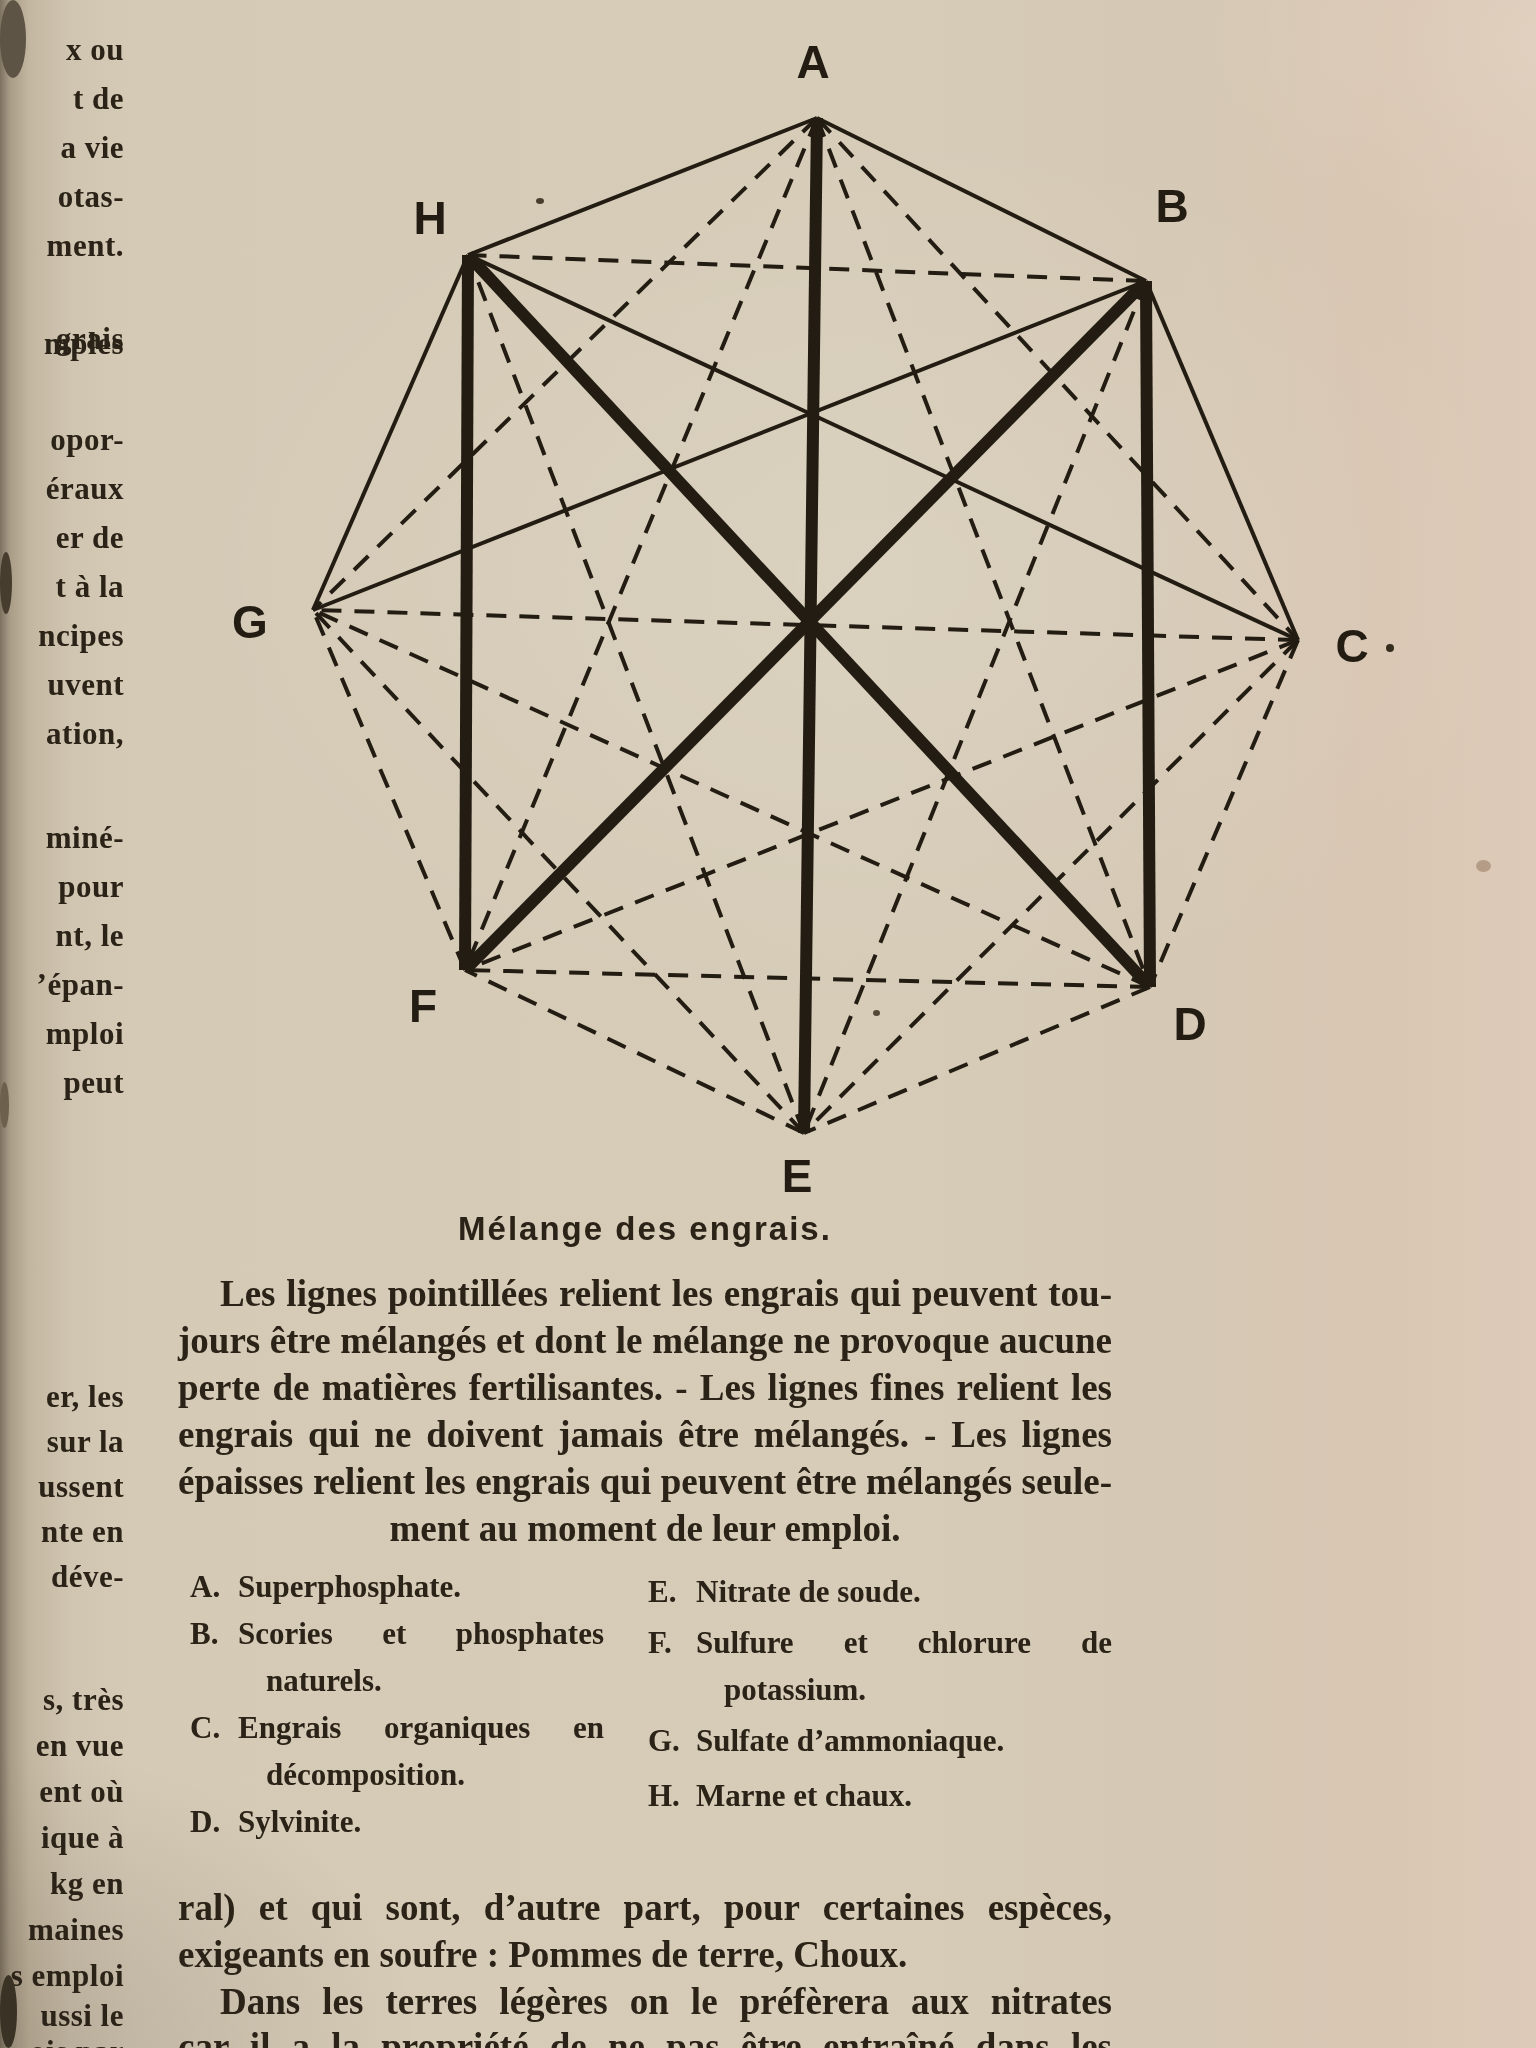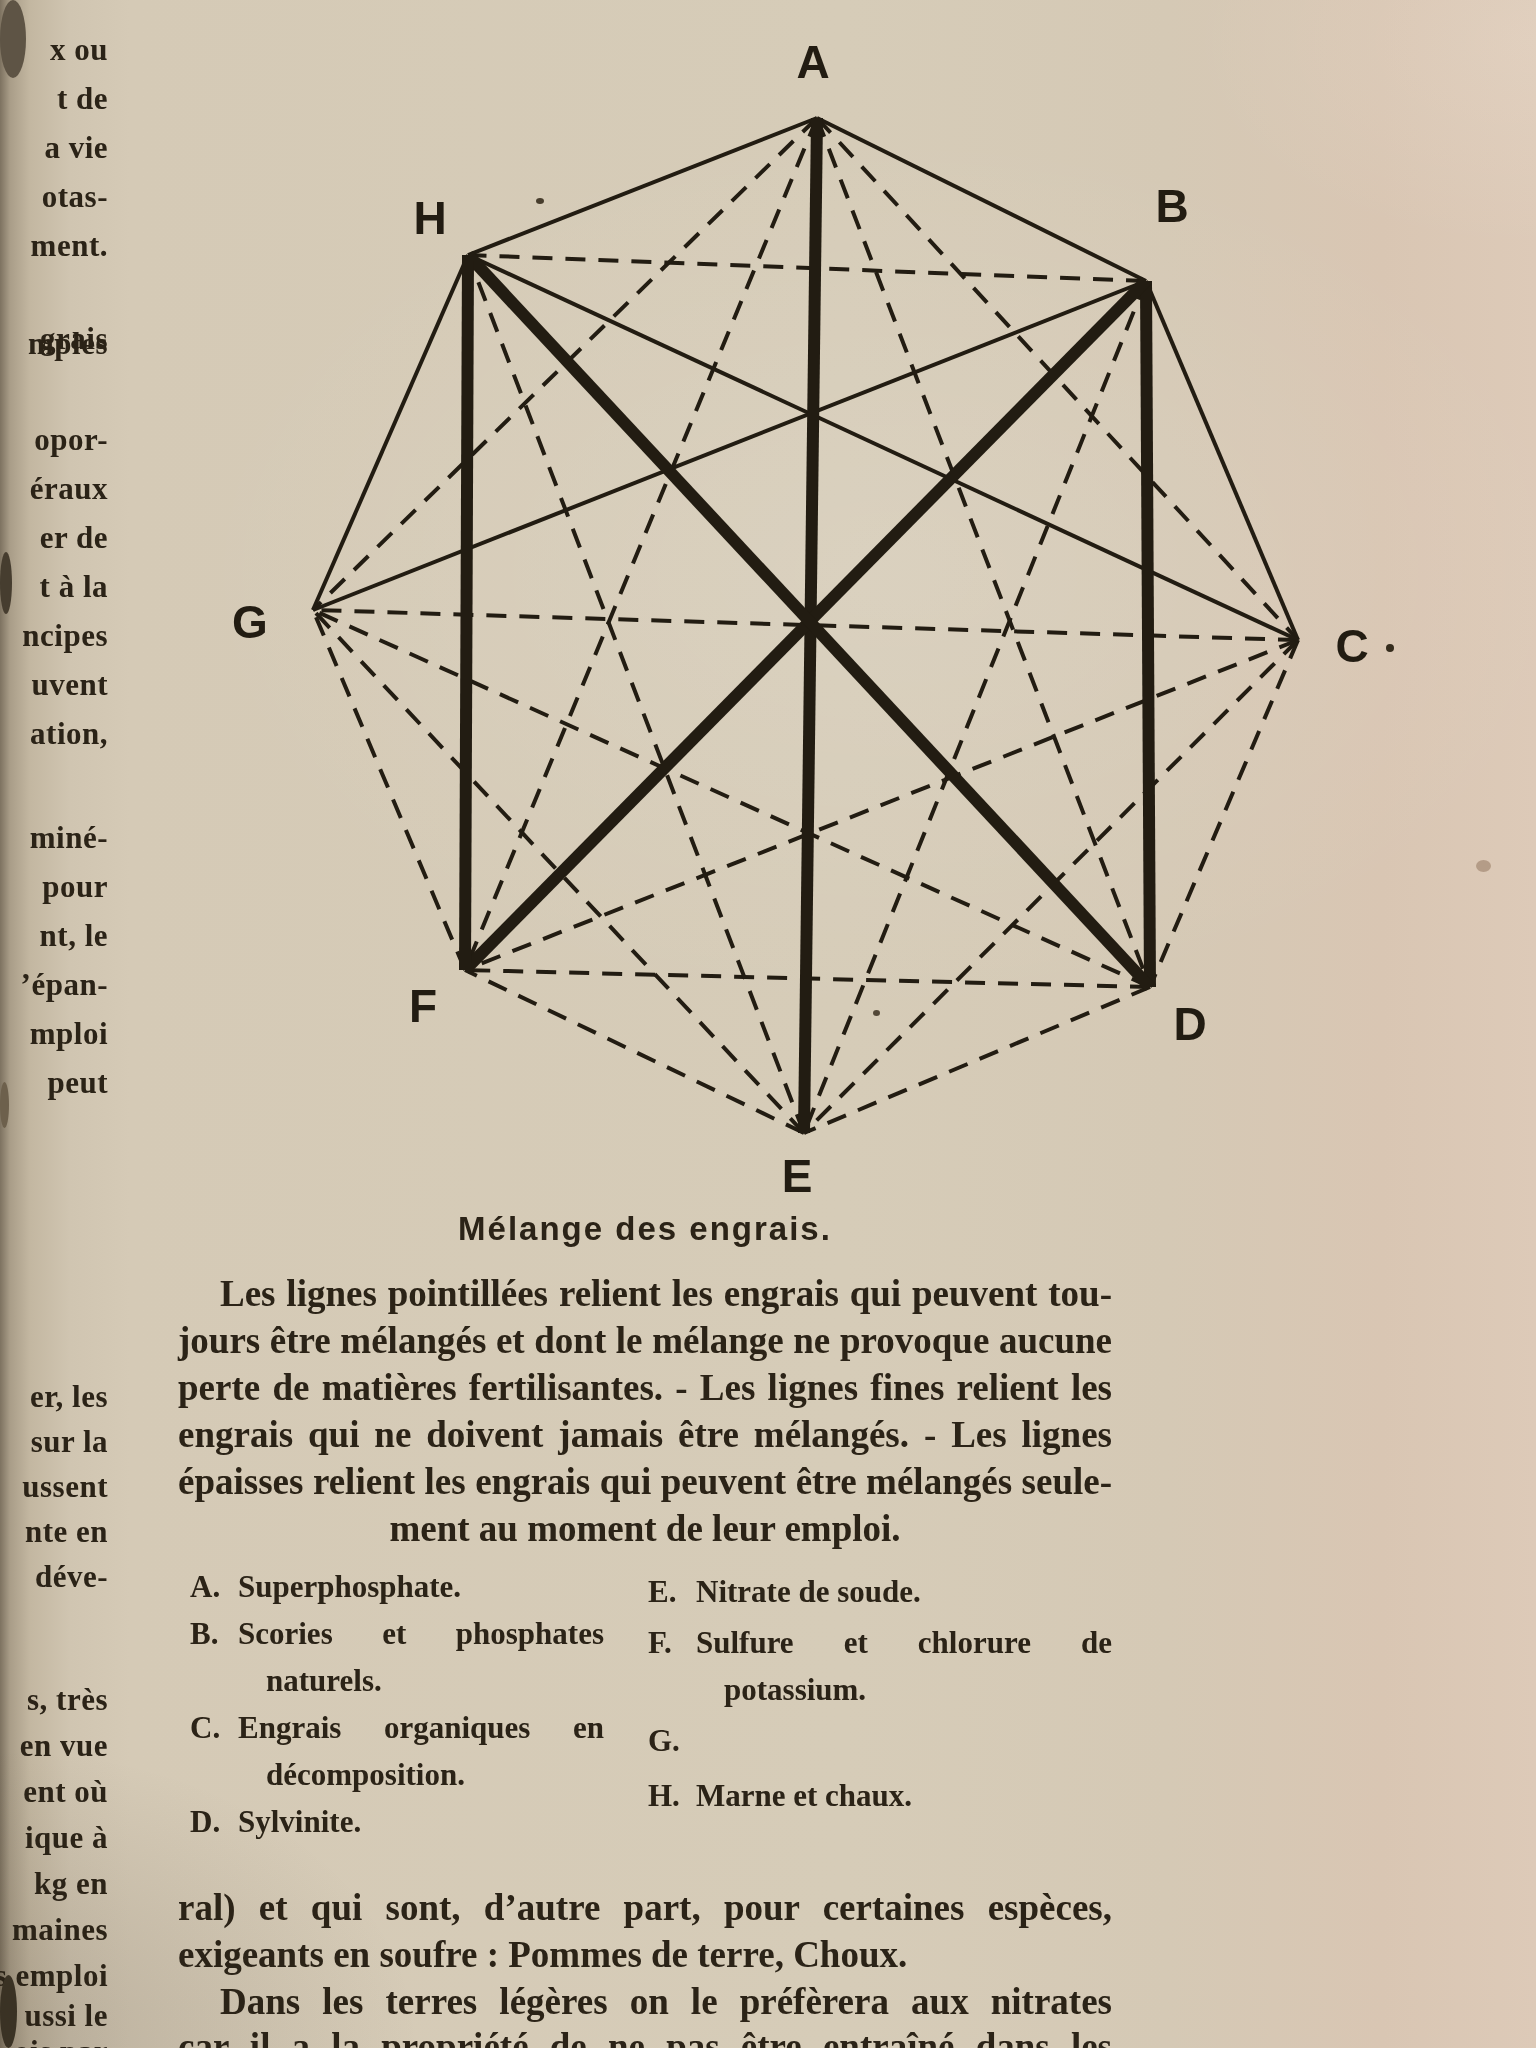--- a/index.html
+++ b/index.html
@@ -9,21 +9,21 @@
     background-image:
       radial-gradient(1100px 700px at 58% 28%, rgba(255,255,255,0.10), rgba(255,255,255,0) 65%),
       radial-gradient(700px 500px at 0% 100%, rgba(60,50,35,0.18), rgba(60,50,35,0) 60%),
       radial-gradient(500px 300px at 100% 2%, rgba(255,250,240,0.12), rgba(255,250,240,0) 70%),
       linear-gradient(90deg,#7d7260 0px,#a99d88 10px,#c3b7a1 30px,#d0c5b1 70px,#d5cab6 130px,#d6ccb8 55%,#d5c9b5 76%,#d9c6b3 90%,#ddcab8 100%);
     font-family:"Liberation Serif", serif;
     color:#2b2317;
   }
   .leftcol{position:absolute;left:0;top:0;width:124px;height:2048px;}
   .leftline{
-    position:absolute;right:16px;height:44px;line-height:44px;white-space:nowrap;
+    position:absolute;right:0;height:44px;line-height:44px;white-space:nowrap;
     font-size:31px;font-weight:700;letter-spacing:0.5px;
   }
   .figure-svg{position:absolute;left:0;top:0;}
   .figure-svg line.dashed{stroke-width:4;stroke-dasharray:20 13;}
   .figure-svg line.thin{stroke-width:4;}
   .figure-svg line.thick{stroke-width:12;}
   .figure-svg text{font-family:"Liberation Sans", sans-serif;font-weight:700;font-size:46px;}
   .caption{
     position:absolute;left:178px;width:934px;top:1206px;height:46px;line-height:46px;
     text-align:center;font-family:"Liberation Sans", sans-serif;font-weight:700;
@@ -173,20 +173,21 @@
       <div class="legline leg-right j" style="top: 1620px; position: absolute; color: rgb(43, 35, 23);">
         <span class="leg-key">F.</span>
         <span class="leg-txt">Sulfure et chlorure de</span>
       </div>
       <div class="legline leg-right cont" style="top: 1667px; position: absolute; color: rgb(43, 35, 23);">
         <span class="leg-key"></span>
         <span class="leg-txt">potassium.</span>
       </div>
       <div class="legline leg-right " style="top: 1718px; position: absolute; color: rgb(43, 35, 23);">
         <span class="leg-key">G.</span>
+        <span class="leg-txt">Sulfate d’ammoniaque.</span>
       </div>
       <div class="legline leg-right " style="top: 1773px; position: absolute; color: rgb(43, 35, 23);">
         <span class="leg-key">H.</span>
         <span class="leg-txt">Marne et chaux.</span>
       </div>
     </div>
 
   <div id="bottom-block">
       <div class="tline j" style="top: 1885px; color: rgb(43, 35, 23);">ral) et qui sont, d’autre part, pour certaines espèces,</div>
       <div class="tline " style="top: 1932px; color: rgb(43, 35, 23);">exigeants en soufre : Pommes de terre, Choux.</div>

